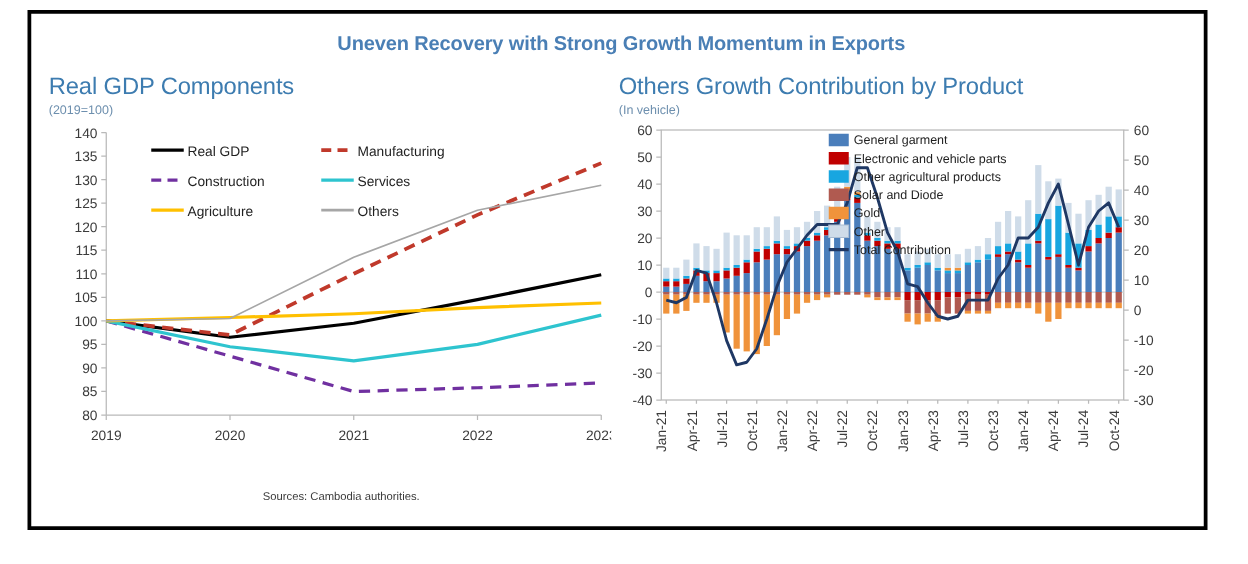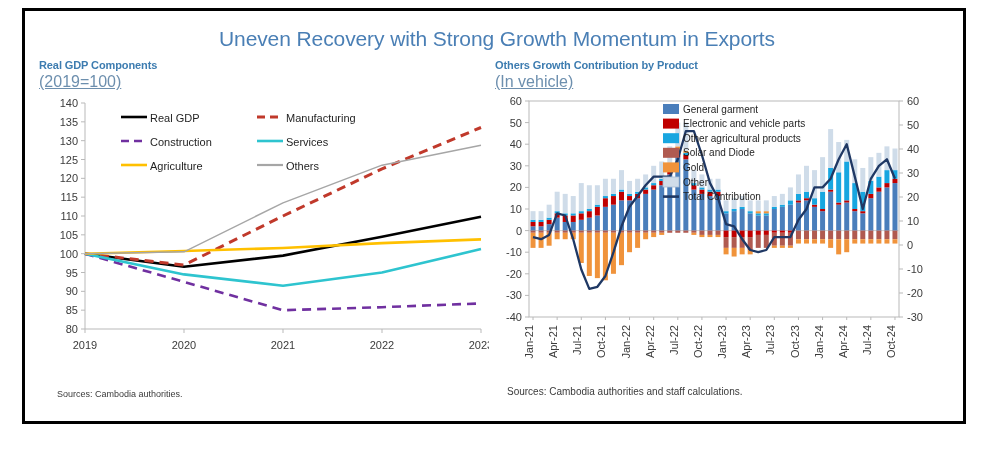--- a/index.html
+++ b/index.html
@@ -1,24 +1,24 @@
 <!DOCTYPE html>
 <html><head>
 <meta charset="utf-8">
 <style>
   html,body{margin:0;padding:0;background:#ffffff;}
   body{width:998px;height:451px;font-family:"Liberation Sans",sans-serif;overflow:hidden;}
   #root{position:relative;width:998px;height:451px;background:#fff;}
   #frame{position:absolute;left:22px;top:8px;width:944px;height:416px;border:3px solid #000;box-sizing:border-box;background:#fff;}
-  #main-title{position:absolute;left:0;top:16px;width:944px;text-align:center;font-size:21px;font-weight:normal;color:#4a7fb5;letter-spacing:-0.1px;}
+  #main-title{position:absolute;left:0;top:16px;width:944px;text-align:center;font-size:16px;font-weight:bold;color:#4a7fb5;letter-spacing:-0.1px;}
   .panel{position:absolute;top:48px;}
   #panel-left{left:14px;width:450px;height:360px;}
   #panel-right{left:470px;width:460px;height:360px;}
-  .p-title{font-size:11px;font-weight:bold;color:#3d7cb0;margin:0 0 2px 0;letter-spacing:-0.1px;}
-  .p-sub{font-size:16px;color:#6d8fae;margin:0 0 4px 0;text-decoration:underline;}
+  .p-title{font-size:19px;font-weight:normal;color:#3d7cb0;margin:0 0 2px 0;letter-spacing:-0.1px;}
+  .p-sub{font-size:10px;color:#6d8fae;margin:0 0 4px 0;}
   .plotwrap{position:relative;}
   svg{display:block;}
   .src{font-size:9px;color:#3a3a3a;}
   .ylab,.xlab{font-size:11px;fill:#3b3b3b;font-family:"Liberation Sans",sans-serif;}
   .ylab-r{font-size:11px;fill:#3b3b3b;}
   .lg-txt{font-size:11px;fill:#1f1f1f;font-family:"Liberation Sans",sans-serif;}
   .lg-txt2{font-size:10px;fill:#1f1f1f;font-family:"Liberation Sans",sans-serif;}
   .axisline{stroke:#b9b9b9;stroke-width:1;}
   .tick{stroke:#b9b9b9;stroke-width:1;}
 </style>
@@ -86,21 +86,21 @@
             <line x1="82" y1="46" x2="108" y2="46" stroke="#7030a0" stroke-width="2.6" stroke-linecap="butt" stroke-dasharray="8,5"></line>
             <text x="111" y="50.5" class="lg-txt" text-anchor="start">Construction</text>
             <line x1="218" y1="46" x2="244" y2="46" stroke="#2ec4cf" stroke-width="2.6" stroke-linecap="butt"></line>
             <text x="247" y="50.5" class="lg-txt" text-anchor="start">Services</text>
             <line x1="82" y1="70" x2="108" y2="70" stroke="#ffc000" stroke-width="2.6" stroke-linecap="butt"></line>
             <text x="111" y="74.5" class="lg-txt" text-anchor="start">Agriculture</text>
             <line x1="218" y1="70" x2="244" y2="70" stroke="#a6a6a6" stroke-width="2.2" stroke-linecap="butt"></line>
             <text x="247" y="74.5" class="lg-txt" text-anchor="start">Others</text>
           </svg>
     </div>
-    <div class="src" style="margin-top:4px;margin-left:18px;">Sources: Cambodia authorities.</div>
+    <div class="src" style="margin-top:4px;margin-left:18px;text-align:center;">Sources: Cambodia authorities.</div>
   </div>
 
   <div class="panel" id="panel-right">
     <div class="p-title">Others Growth Contribution by Product</div>
     <div class="p-sub">(In vehicle)</div>
     <div class="plotwrap">
       <svg id="svg-right" width="460" height="285">
             <rect x="34" y="6" width="370" height="216" fill="none" stroke="#b9b9b9" stroke-width="1"></rect>
             <line x1="30" y1="222" x2="34" y2="222" class="tick"></line>
             <text x="27" y="226" class="ylab" text-anchor="end">-40</text>
@@ -463,17 +463,16 @@
             <rect x="168" y="52.8" width="16" height="10" fill="#b05a50"></rect>
             <text x="188" y="61.3" class="lg-txt2" text-anchor="start">Solar and Diode</text>
             <rect x="168" y="67.4" width="16" height="10" fill="#f0933b"></rect>
             <text x="188" y="75.9" class="lg-txt2" text-anchor="start">Gold</text>
             <rect x="168" y="82" width="16" height="10" fill="#cfdce9" stroke="#a9bcd2" stroke-width="0.8"></rect>
             <text x="188" y="90.5" class="lg-txt2" text-anchor="start">Other</text>
             <line x1="168" y1="101.6" x2="184" y2="101.6" stroke="#1f3864" stroke-width="2.6"></line>
             <text x="188" y="105.1" class="lg-txt2" text-anchor="start">Total Contribution</text>
           </svg>
     </div>
-    <div class="src" style="margin-top:6px;margin-left:12px;font-size:10px;">Sources: Cambodia authorities and staff calculations.</div>
   </div>
 
  </div>
 </div>
 
 </body></html>

